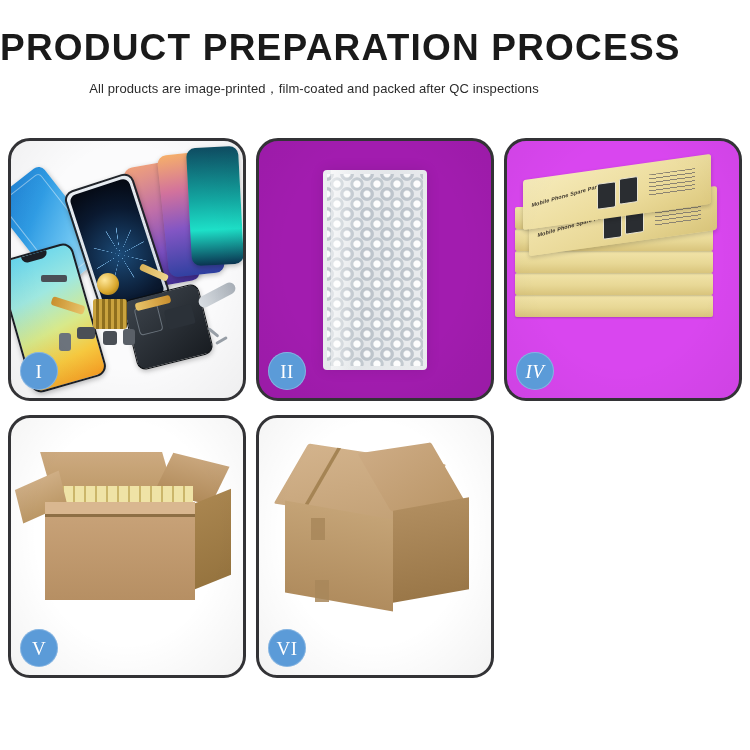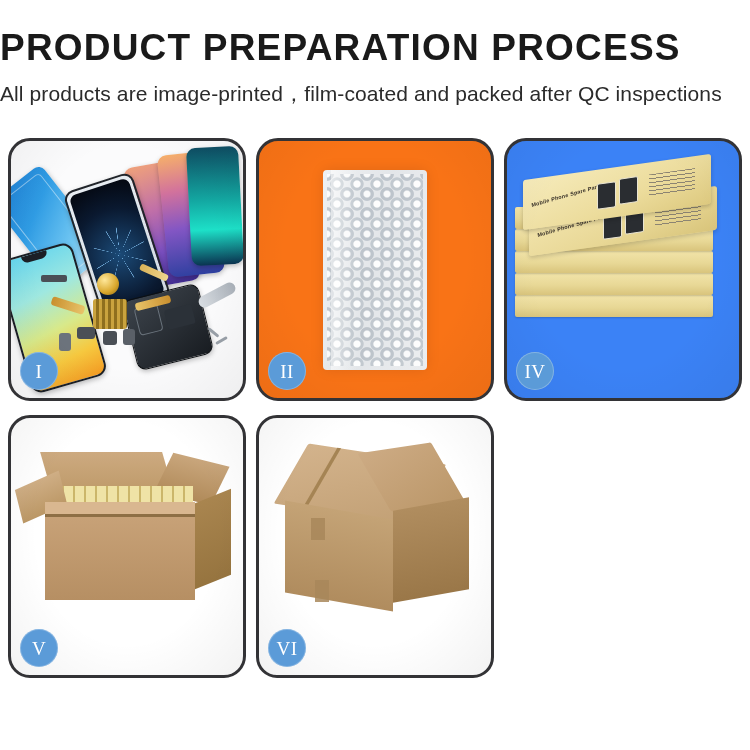--- a/index.html
+++ b/index.html
@@ -11,21 +11,21 @@
   .page{position:relative;width:628px;height:750px;background:#fff;}
 
   
   .header{padding-top:28px;text-align:center;}
   .title{
     font-size:37px;font-weight:700;color:#1a1a1a;
     letter-spacing:1.2px;line-height:1.1;white-space:nowrap;
     font-family:"Liberation Sans","DejaVu Sans",sans-serif;
   }
   .subtitle{
-    margin-top:11px;font-size:21px;color:#2b2b2b;
+    margin-top:11px;font-size:13px;color:#2b2b2b;
     letter-spacing:.1px;white-space:nowrap;
   }
 
   
   .grid{
     position:absolute;left:8px;top:138px;
     width:734px;height:540px;
     display:grid;grid-template-columns:repeat(3,1fr);
     grid-template-rows:repeat(2,1fr);
     column-gap:10px;row-gap:14px;
@@ -119,21 +119,21 @@
   .bar2{left:66px;top:186px;width:18px;height:12px;border-radius:3px;}
   .bar3{left:92px;top:190px;width:14px;height:14px;border-radius:3px;}
   .bar4{left:112px;top:188px;width:12px;height:16px;border-radius:3px;background:#5a6068;}
   .bar5{left:48px;top:192px;width:12px;height:18px;border-radius:3px;background:#6c737c;}
   .scr1{position:absolute;left:196px;top:190px;width:13px;height:3px;background:#9aa1a9;border-radius:2px;transform:rotate(40deg);}
   .scr2{position:absolute;left:204px;top:198px;width:13px;height:3px;background:#9aa1a9;border-radius:2px;transform:rotate(-30deg);}
   .tool{position:absolute;left:186px;top:148px;width:40px;height:12px;border-radius:6px;
     background:linear-gradient(90deg,#d8dde2,#a9b0b8);transform:rotate(-28deg);}
 
   
-  .p2{background:#f97316;}
+  .p2{background:#a21caf;}
   .wrapsheet{
     position:absolute;left:50%;top:50%;transform:translate(-50%,-50%);
     width:104px;height:200px;border-radius:4px;
     background:linear-gradient(100deg,#eef0f2 0%,#e3e6e9 50%,#eceef0 100%);
     box-shadow:0 0 14px rgba(0,0,0,.10);
   }
   .bubbles{
     position:absolute;left:4px;top:4px;right:4px;bottom:4px;
     background-image:
       radial-gradient(circle at 50% 50%,rgba(255,255,255,.95) 0 22%,rgba(186,194,201,.85) 30% 44%,rgba(255,255,255,0) 50%),
@@ -162,21 +162,21 @@
       radial-gradient(circle at 50% 50%,rgba(255,255,255,.9) 0 26%,rgba(160,169,178,.9) 34% 48%,rgba(0,0,0,0) 54%);
     background-size:11px 11px;}
   .m3front{position:absolute;left:22px;top:148px;width:184px;height:26px;
     background:linear-gradient(180deg,#f0dfa8,#e3cf8f);border-radius:0 0 3px 3px;}
   .m3sideL{position:absolute;left:22px;top:132px;width:14px;height:42px;background:#c9ae64;transform:skewY(26deg);}
   .m3sideR{position:absolute;left:192px;top:132px;width:14px;height:42px;background:#c9ae64;transform:skewY(-26deg);}
   .m3lip{position:absolute;left:22px;top:140px;width:184px;height:10px;
     background:linear-gradient(180deg,#eadda0,#d8c481);}
 
   
-  .p4{background:#3b82f6;}
+  .p4{background:#d946ef;font-style:italic;}
   .stack{position:absolute;left:8px;top:22px;width:208px;height:176px;}
   .sb{position:absolute;left:0;width:198px;height:22px;border-radius:2px;
     background:linear-gradient(180deg,#f2e4a9 0%,#e8d896 55%,#d9c47c 100%);
     box-shadow:0 1px 2px rgba(0,0,0,.18);}
   .sb.b1{top:132px;} .sb.b2{top:110px;} .sb.b3{top:88px;}
   .sb.b4{top:66px;}  .sb.b5{top:44px;}
   .lidbox{position:absolute;left:8px;top:4px;width:188px;height:50px;
     background:linear-gradient(160deg,#f6ebbb 0%,#ecdc9c 60%,#ddc97f 100%);
     border-radius:3px;transform:skewY(-8deg);box-shadow:0 2px 4px rgba(0,0,0,.2);}
   .lidbox2{position:absolute;left:14px;top:36px;width:188px;height:44px;

